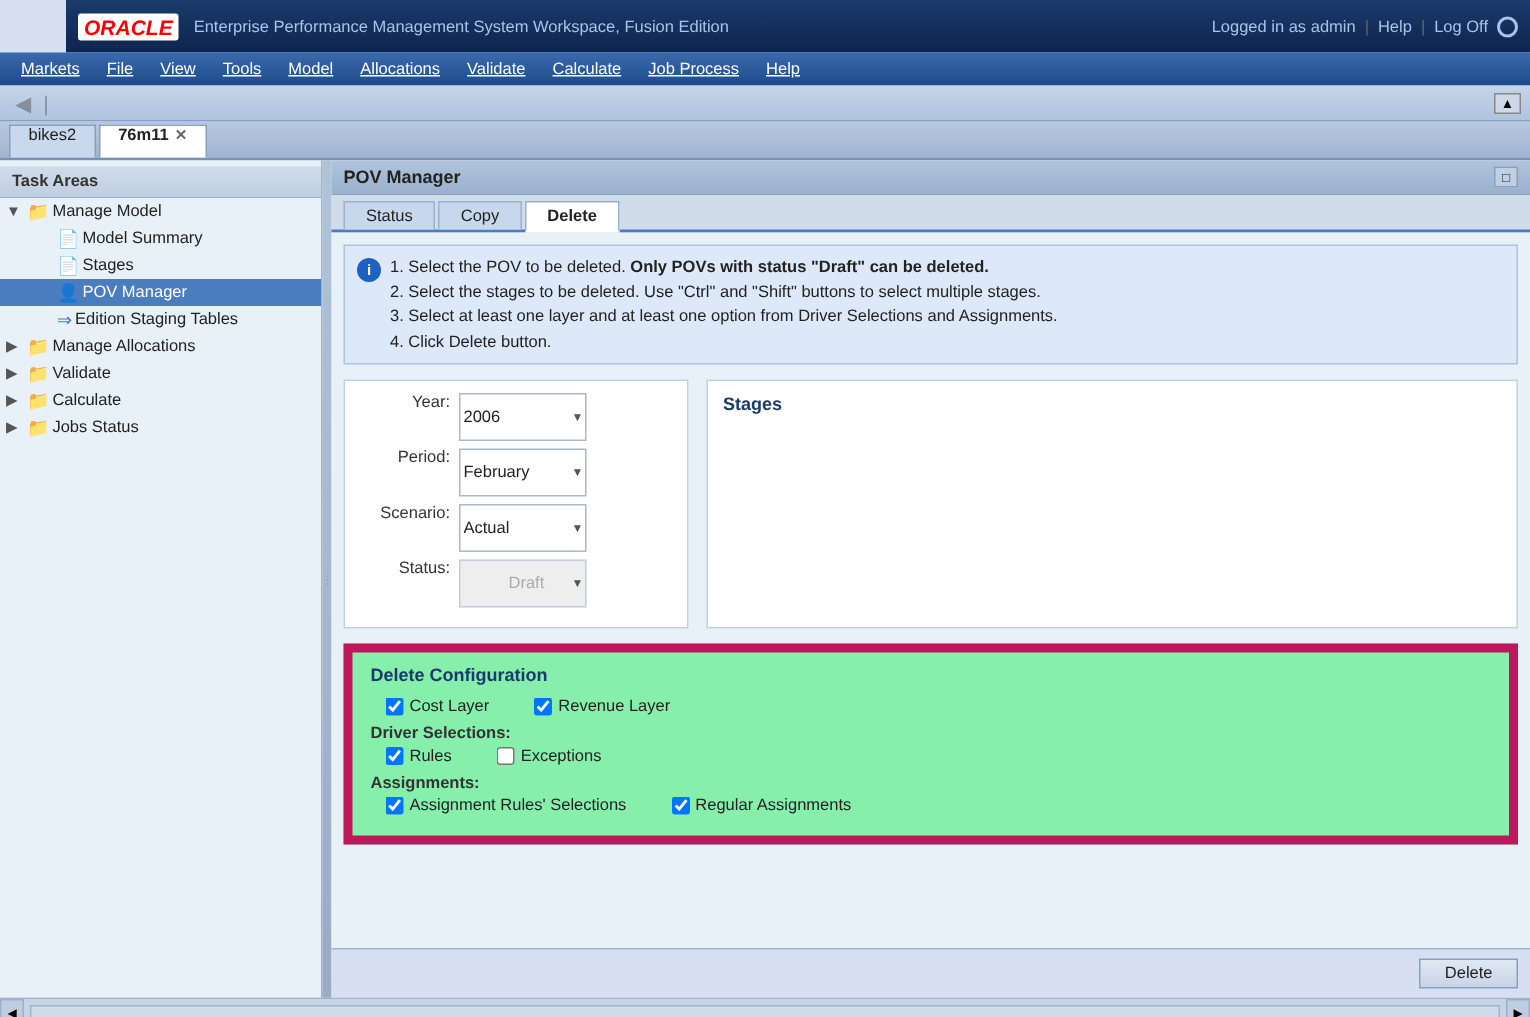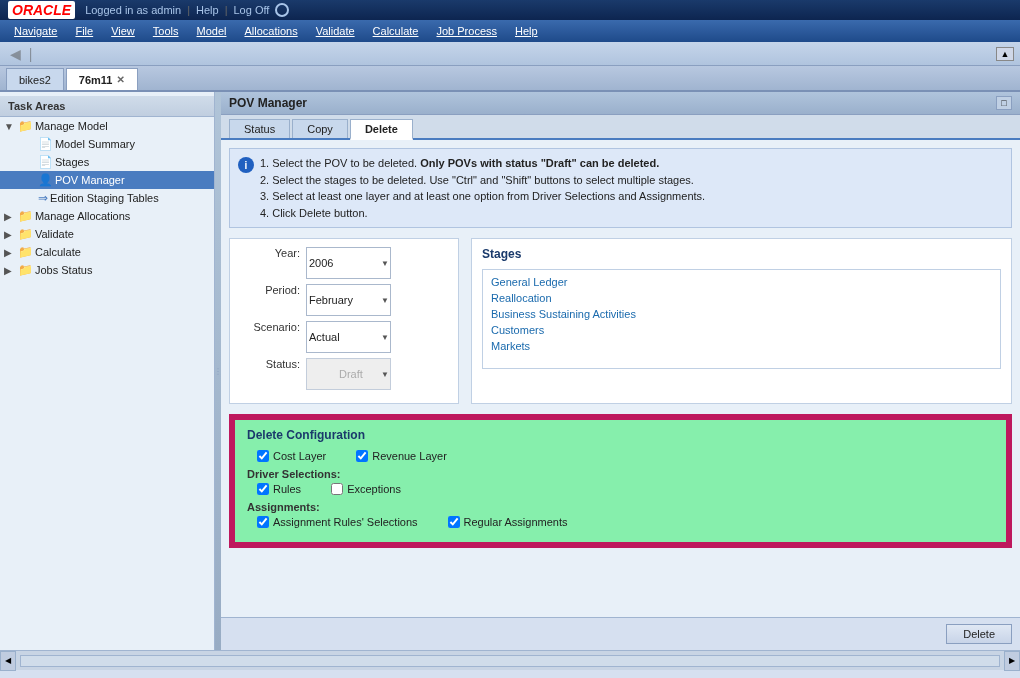--- a/index.html
+++ b/index.html
@@ -1,25 +1,26 @@
 <!DOCTYPE html>
 <html><head>
   <meta charset="utf-8">
   <style>
     * { box-sizing: border-box; margin: 0; padding: 0; }
     body { font-family: Arial, sans-serif; font-size: 11px; background: #d6e0f0; width: 1020px; height: 678px; overflow: hidden; }
 
     
     .header-bar {
       background: linear-gradient(to bottom, #1a3a6b, #0d2550);
-      height: 20px;
+      height: 35px;
       display: flex;
       align-items: center;
       padding: 0 8px;
       gap: 10px;
+      margin-left: 44px;
     }
     .oracle-logo {
       color: #ff0000;
       font-weight: bold;
       font-size: 14px;
       font-style: italic;
       background: white;
       padding: 1px 4px;
       border-radius: 2px;
     }
@@ -99,21 +100,20 @@
       height: 26px;
       display: flex;
       align-items: flex-end;
       padding: 0 6px;
       border-bottom: 2px solid #7a90b5;
     }
     .tab {
       height: 22px;
       padding: 0 12px;
       display: flex;
-      align-items: center;
       font-size: 11px;
       cursor: pointer;
       border: 1px solid #8a9fc0;
       border-bottom: none;
       margin-right: 2px;
       background: #c8d8ed;
       color: #222;
       gap: 4px;
       margin-top: 40px;
     }
@@ -415,32 +415,33 @@
       background: linear-gradient(to bottom, #b0c4d8, #98acc4);
       cursor: col-resize;
       display: flex; align-items: center; justify-content: center;
     }
   </style>
 </head>
 <body>
 
 <div class="header-bar">
   <span class="oracle-logo">ORACLE</span>
+  <span class="header-title">Enterprise Performance Management System Workspace, Fusion Edition</span>
   <div class="header-right">
     <span>Logged in as admin</span>
     <span class="separator">|</span>
     <a href="#">Help</a>
     <span class="separator">|</span>
     <a href="#">Log Off</a>
     <span class="power-icon"></span>
   </div>
 </div>
 
 <div class="menu-bar">
-  <span class="menu-item">Navigate</span>
+  <span class="menu-item">Markets</span>
   <span class="menu-item">File</span>
   <span class="menu-item">View</span>
   <span class="menu-item">Tools</span>
   <span class="menu-item">Model</span>
   <span class="menu-item">Allocations</span>
   <span class="menu-item">Validate</span>
   <span class="menu-item">Calculate</span>
   <span class="menu-item">Job Process</span>
   <span class="menu-item">Help</span>
 </div>
@@ -598,27 +599,20 @@
               <select class="form-select" disabled="">
                 <option>Draft</option>
               </select>
               <span class="select-arrow">▼</span>
             </div>
           </div>
         </div>
 
         <div class="stages-section">
           <div class="section-title">Stages</div>
-          <div class="stages-list">
-            <div class="stage-item">General Ledger</div>
-            <div class="stage-item">Reallocation</div>
-            <div class="stage-item">Business Sustaining Activities</div>
-            <div class="stage-item">Customers</div>
-            <div class="stage-item">Markets</div>
-          </div>
         </div>
 
       </div>
 
       <div class="delete-config">
         <div class="config-title">Delete Configuration</div>
 
         <div class="config-section">
           <div class="checkbox-row">
             <label class="checkbox-item">

